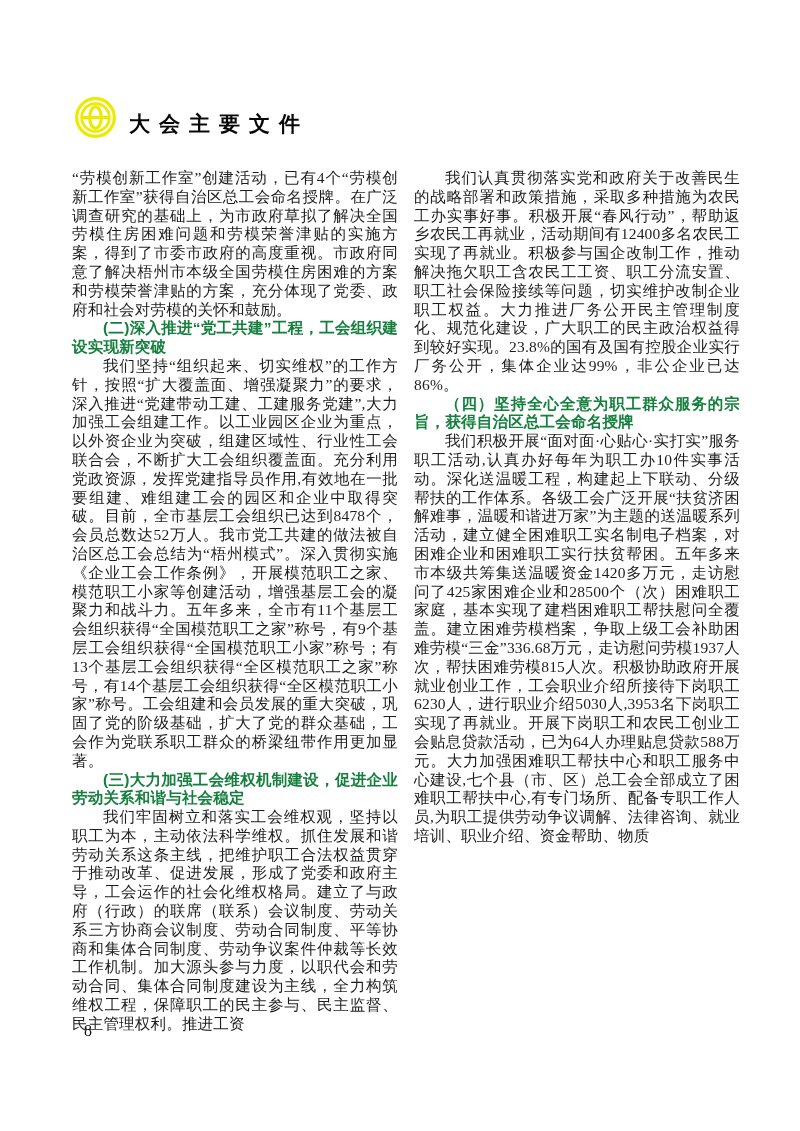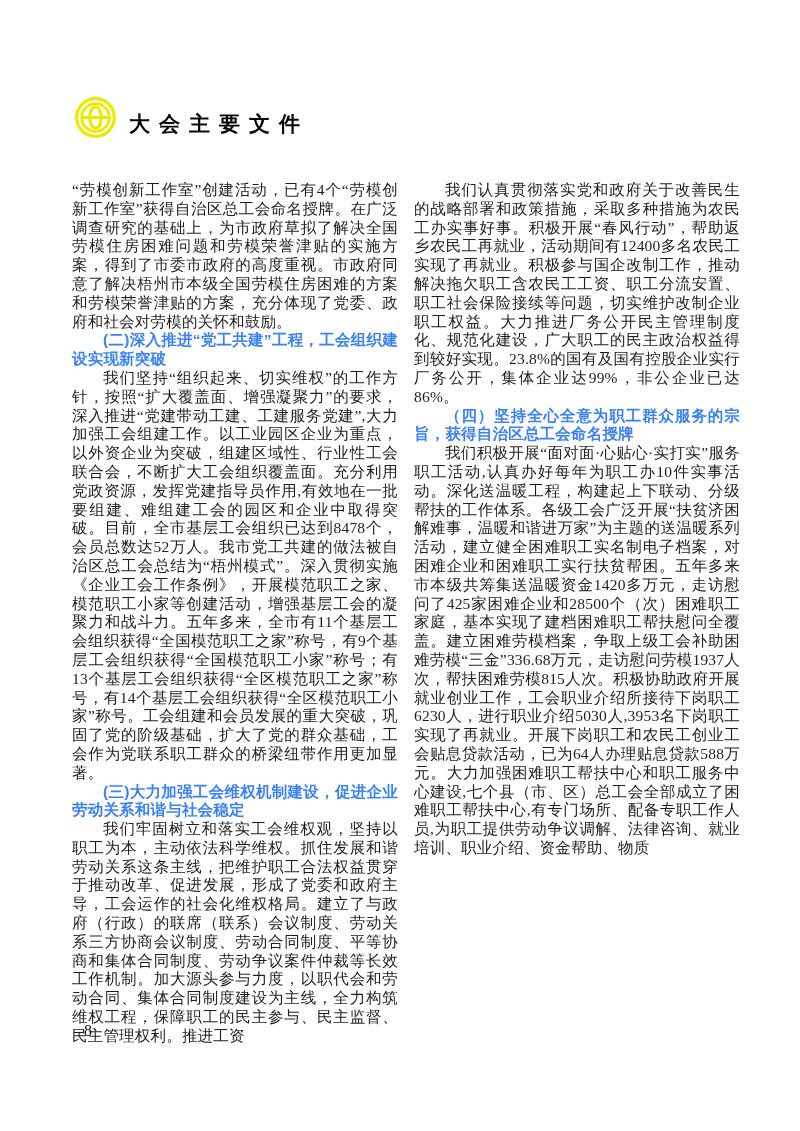--- a/index.html
+++ b/index.html
@@ -31,36 +31,35 @@
     font-family: "Liberation Serif", "DejaVu Serif", serif;
     white-space: nowrap;
   }
   .body-cols {
     position: absolute;
     top: 169px;
     left: 72px;
     width: 668px;
     display: flex;
     gap: 16px;
-    margin-top: 12px;
   }
   .col { width: 326px; }
   .col p {
     margin: 0;
     font-size: 15.5px;
     line-height: 18.8px;
     text-align: justify;
     letter-spacing: 0.2px;
   }
   .para { text-indent: 2em; }
   .no-indent { text-indent: 0; }
   .heading {
     font-weight: bold;
     text-indent: 2em;
-    color: #3b82f6;
+    color: #15803d;
     font-family: "Liberation Sans", "DejaVu Sans", sans-serif;
     letter-spacing: 0.5px;
   }
   .footer {
     position: absolute;
     top: 1022px;
     left: 84px;
     font-size: 16px;
     color: #111111;
   }

